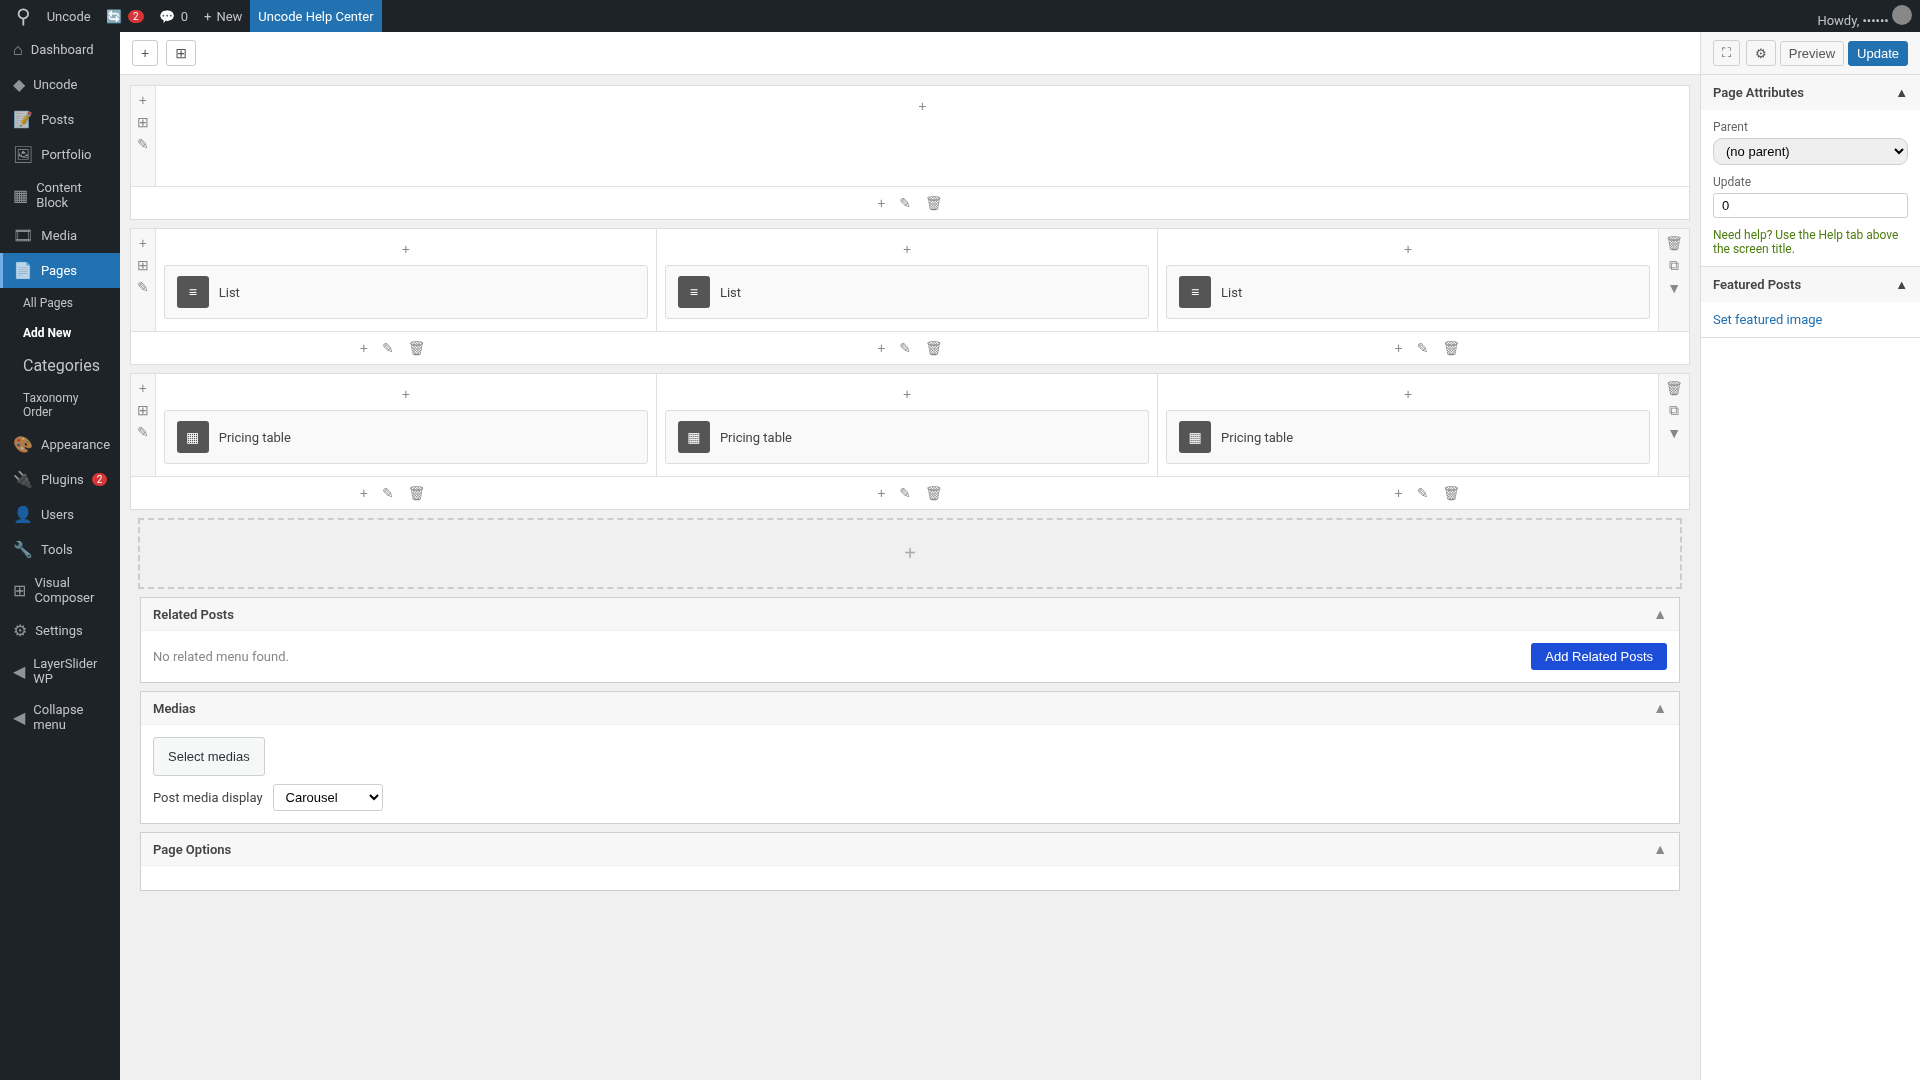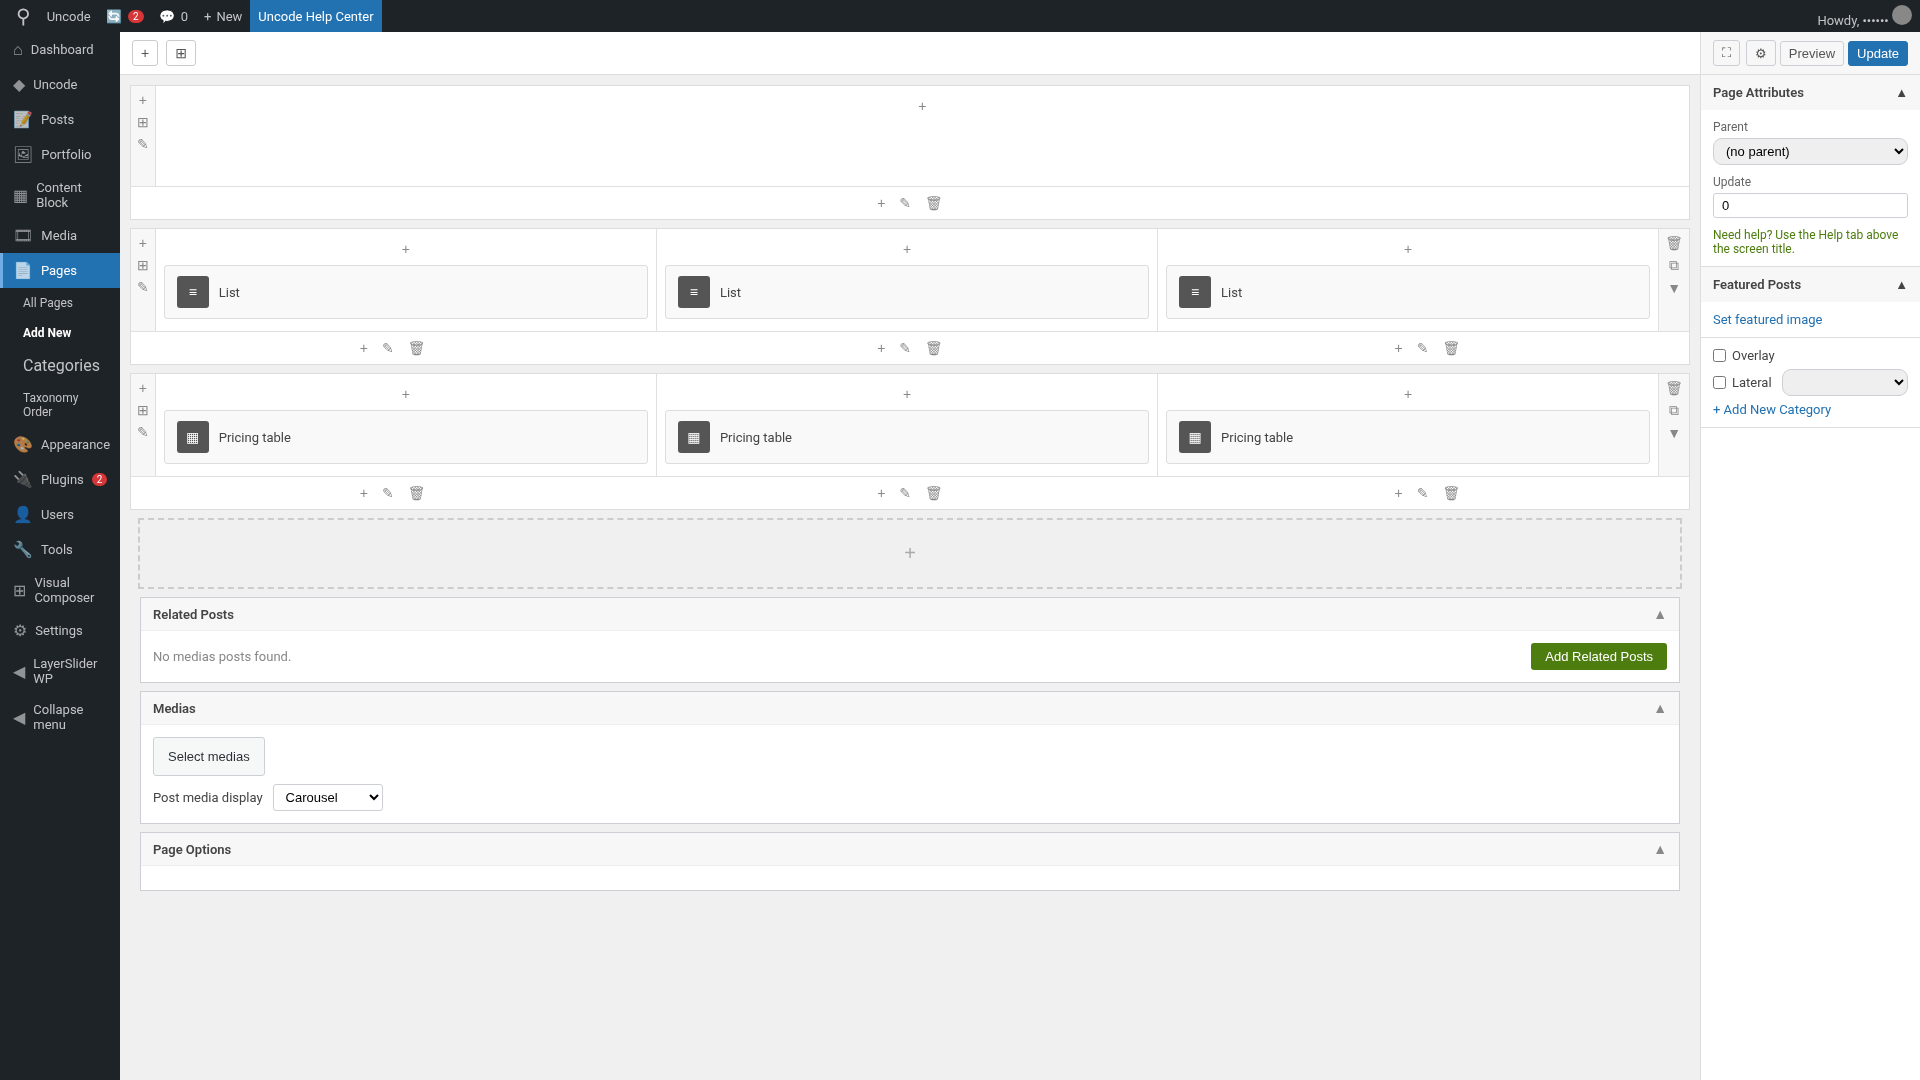--- a/index.html
+++ b/index.html
@@ -60,21 +60,21 @@
     .icon-btn { background: none; border: none; cursor: pointer; color: #888; font-size: 14px; padding: 2px 4px; }
 
     
     .meta-box { background: #fff; border: 1px solid #ccd0d4; margin: 8px 10px; }
     .meta-box-header { display: flex; align-items: center; justify-content: space-between; padding: 8px 12px; border-bottom: 1px solid #eee; background: #f7f7f7; cursor: pointer; }
     .meta-box-title { font-weight: 600; font-size: 13px; }
     .meta-box-content { padding: 12px; }
     .meta-box-toggle { color: #888; font-size: 14px; }
 
     .no-posts { color: #888; font-size: 13px; }
-    .btn-primary { background: #4d7c0f; color: #fff; border: none; border-radius: 3px; padding: 6px 14px; cursor: pointer; font-size: 13px; }
+    .btn-primary { background: #1d4ed8; color: #fff; border: none; border-radius: 3px; padding: 6px 14px; cursor: pointer; font-size: 13px; }
     .btn-secondary { background: #f6f7f7; color: #2c3338; border: 1px solid #ccd0d4; border-radius: 3px; padding: 11px 14px; cursor: pointer; font-size: 13px; }
 
     .related-posts-row { display: flex; justify-content: space-between; align-items: center; }
 
     
     .media-display-row { display: flex; align-items: center; gap: 10px; margin-top: 8px; }
     .select-field { border: 1px solid #ccd0d4; border-radius: 3px; padding: 4px 20px 4px 8px; background: #fff; font-size: 13px; appearance: auto; }
 
     
     .page-options-content { padding: 12px; }
@@ -370,21 +370,21 @@
           <button class="icon-btn" style="font-size:20px;color:#aaa;">+</button>
         </div>
 
         <div class="meta-box">
           <div class="meta-box-header">
             <span class="meta-box-title">Related Posts</span>
             <span class="meta-box-toggle">▲</span>
           </div>
           <div class="meta-box-content">
             <div class="related-posts-row">
-              <span class="no-posts">No medias posts found.</span>
+              <span class="no-posts">No related menu found.</span>
               <button class="btn-primary">Add Related Posts</button>
             </div>
           </div>
         </div>
 
         <div class="meta-box">
           <div class="meta-box-header">
             <span class="meta-box-title">Medias</span>
             <span class="meta-box-toggle">▲</span>
           </div>
@@ -449,30 +449,16 @@
       <div class="rp-section">
         <div class="rp-section-header">
           <span class="rp-section-title">Featured Posts</span>
           <span>▲</span>
         </div>
         <div class="rp-section-content">
           <a class="add-link">Set featured image</a>
         </div>
       </div>
 
-      <div class="rp-section-content" style="border-bottom:1px solid #ddd;padding:10px 12px;">
-        <div class="rp-checkbox-row">
-          <input type="checkbox" style="">
-          <label>Overlay</label>
-        </div>
-        <div class="rp-checkbox-row">
-          <input type="checkbox" style="">
-          <label>Lateral</label>
-          <select class="rp-select" style="width:auto;flex:1;margin-left:4px;">
-            <option></option>
-          </select>
-        </div>
-        <a class="add-link">+ Add New Category</a>
-      </div>
 
     </div>
   </div>
 </div>
 
 </body></html>

